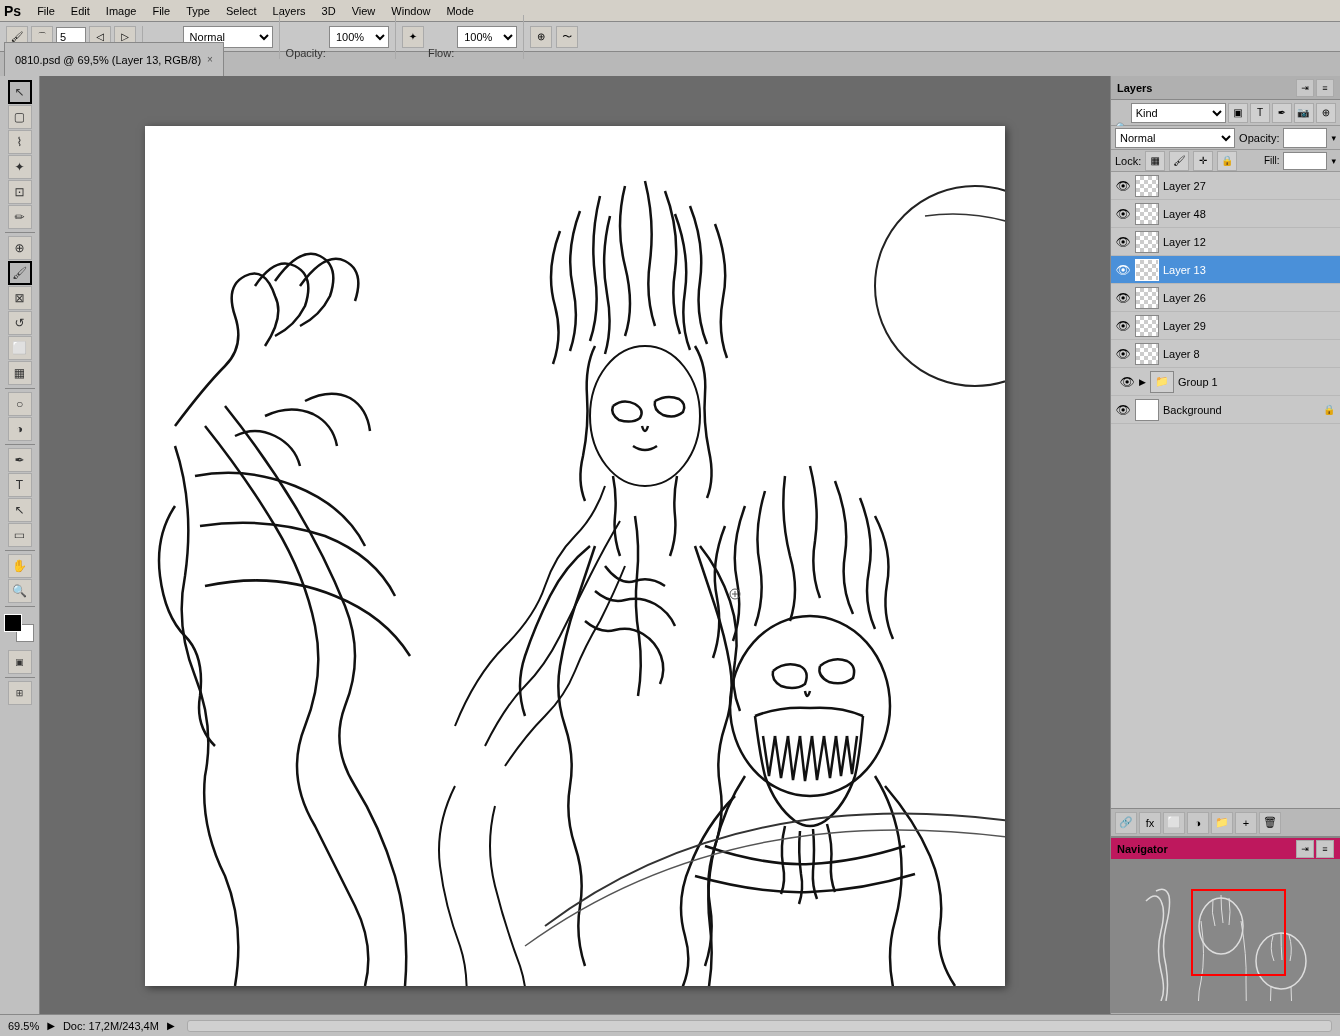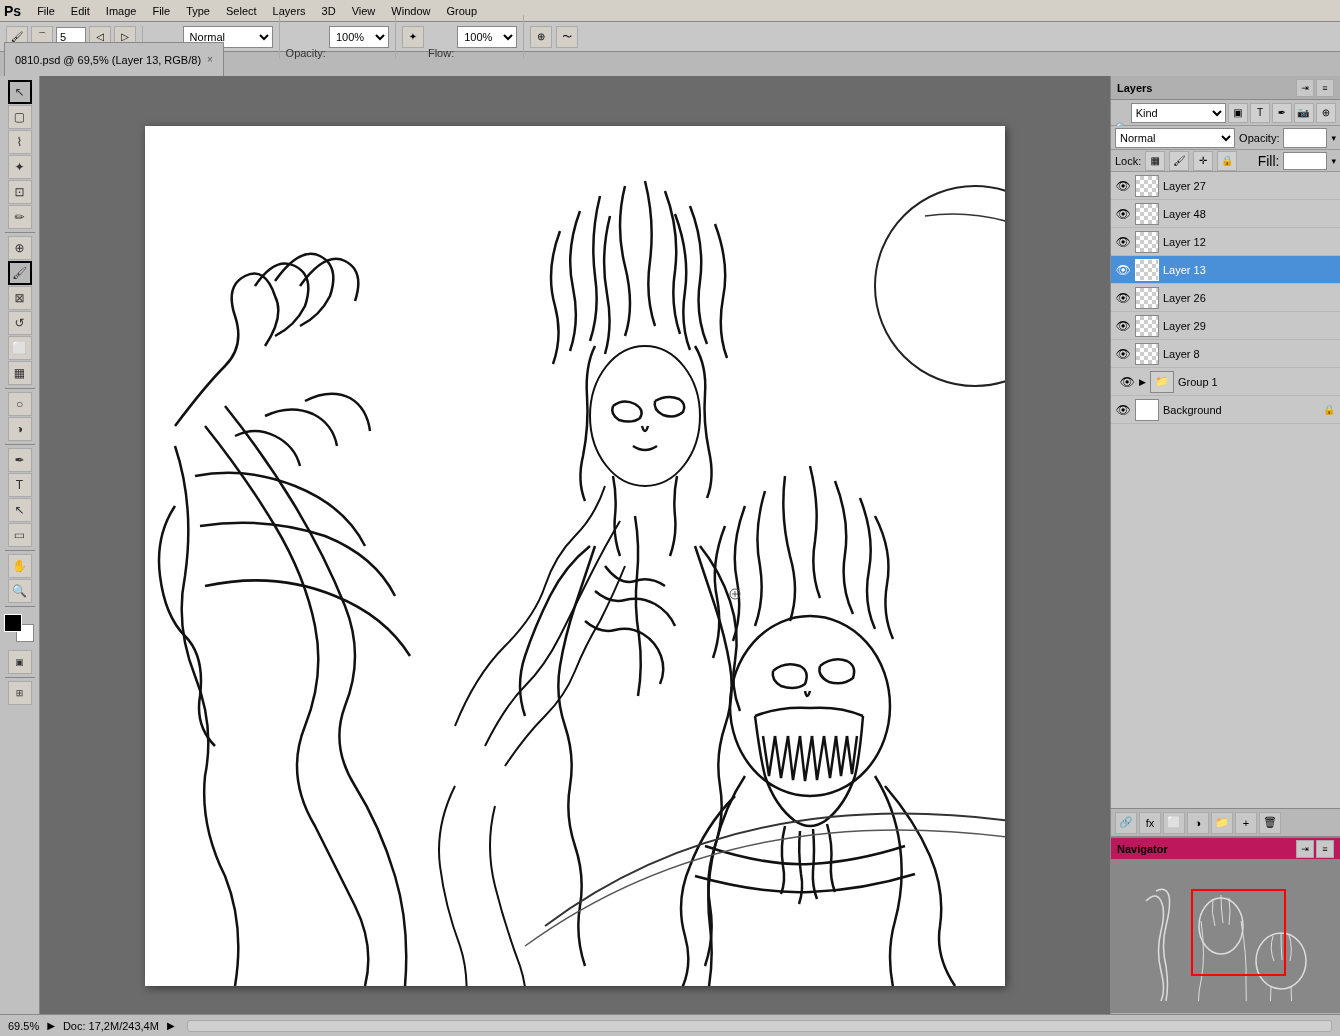--- a/index.html
+++ b/index.html
@@ -55,21 +55,21 @@
     .kind-select { height: 20px; border: 1px solid #888; background: #fff; font-size: 11px; flex: 1; }
     .icon-btn { width: 20px; height: 20px; background: #d0d0d0; border: 1px solid #aaa; cursor: pointer; display: flex; align-items: center; justify-content: center; font-size: 10px; }
 
     #layers-blend-row { background: #c0c0c0; height: 24px; display: flex; align-items: center; padding: 0 4px; gap: 4px; border-bottom: 1px solid #999; }
     .blend-select { height: 20px; border: 1px solid #888; background: #fff; font-size: 11px; flex: 1; }
     .opacity-label { font-size: 11px; }
     .opacity-input { width: 44px; height: 20px; border: 1px solid #888; background: #fff; font-size: 11px; text-align: right; padding-right: 2px; }
 
     #layers-lock-row { background: #c0c0c0; height: 22px; display: flex; align-items: center; padding: 0 4px; gap: 4px; border-bottom: 1px solid #999; }
     .lock-label { font-size: 11px; }
-    .fill-label { font-size: 14px; margin-left: auto; }
+    .fill-label { font-size: 10px; margin-left: auto; }
     .fill-input { width: 44px; height: 18px; border: 1px solid #888; background: #fff; font-size: 11px; text-align: right; padding-right: 2px; }
 
     #layers-list { flex: 1; background: #c8c8c8; overflow-y: auto; }
     .layer-row { height: 28px; display: flex; align-items: center; padding: 0 4px; gap: 4px; border-bottom: 1px solid #b8b8b8; cursor: pointer; }
     .layer-row.selected { background: #4a90d9; color: #fff; }
     .layer-eye { width: 16px; height: 16px; display: flex; align-items: center; justify-content: center; cursor: pointer; font-size: 12px; }
     .layer-thumb { width: 24px; height: 22px; background: #fff; border: 1px solid #888; display: flex; align-items: center; justify-content: center; overflow: hidden; }
     .layer-thumb-checker { background: repeating-conic-gradient(#ccc 0% 25%, #fff 0% 50%) 0 0 / 8px 8px; width: 100%; height: 100%; }
     .layer-name { font-size: 11px; flex: 1; }
     .layer-row.selected .layer-name { color: #fff; }
@@ -109,21 +109,21 @@
   <span class="menu-item">File</span>
   <span class="menu-item">Edit</span>
   <span class="menu-item">Image</span>
   <span class="menu-item">File</span>
   <span class="menu-item">Type</span>
   <span class="menu-item">Select</span>
   <span class="menu-item">Layers</span>
   <span class="menu-item">3D</span>
   <span class="menu-item">View</span>
   <span class="menu-item">Window</span>
-  <span class="menu-item">Group</span>
+  <span class="menu-item">Mode</span>
 </div>
 
 <div id="toolbar">
   <div class="tool-group">
     <div class="tool-btn">🖌</div>
     <div class="tool-btn">⌒</div>
     <input class="tool-input" style="width: 30px;" value="5">
     <div class="tool-btn">◁</div>
     <div class="tool-btn">▷</div>
   </div>

